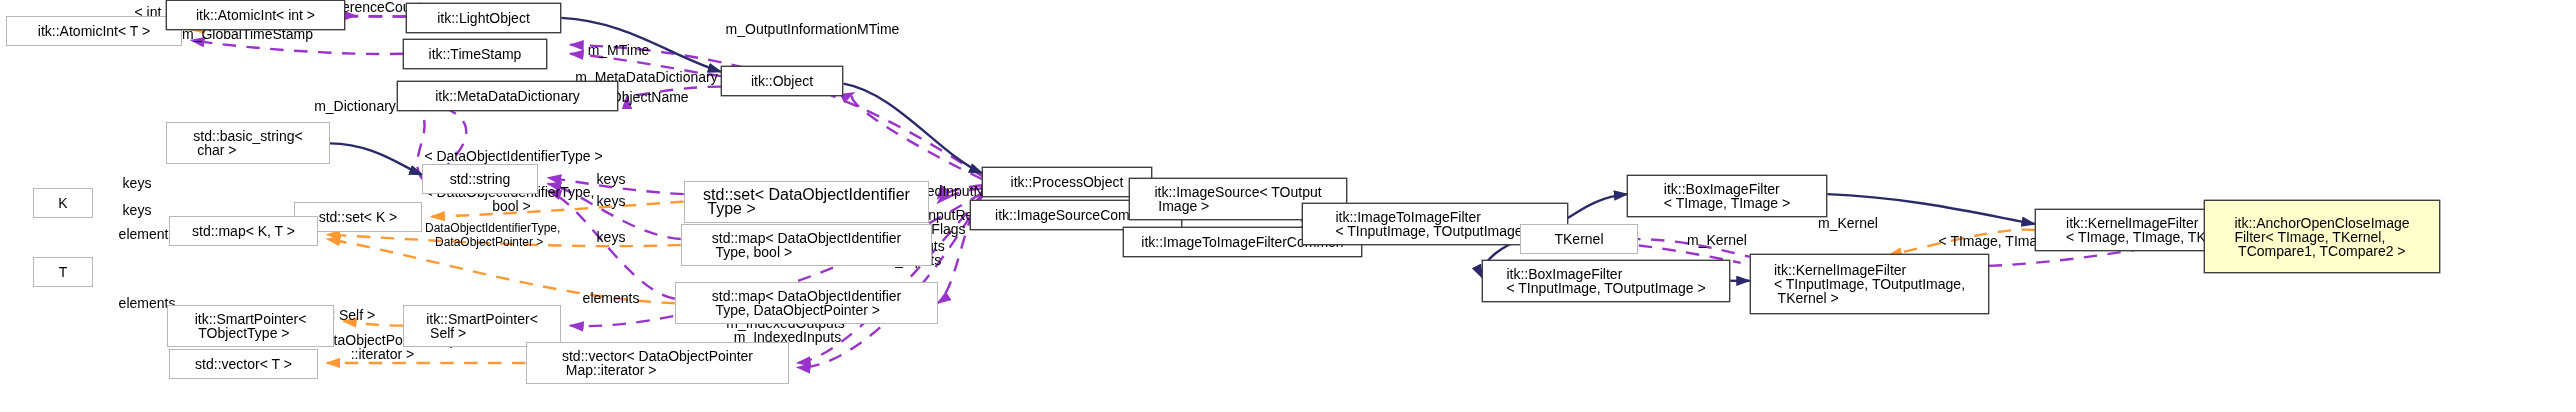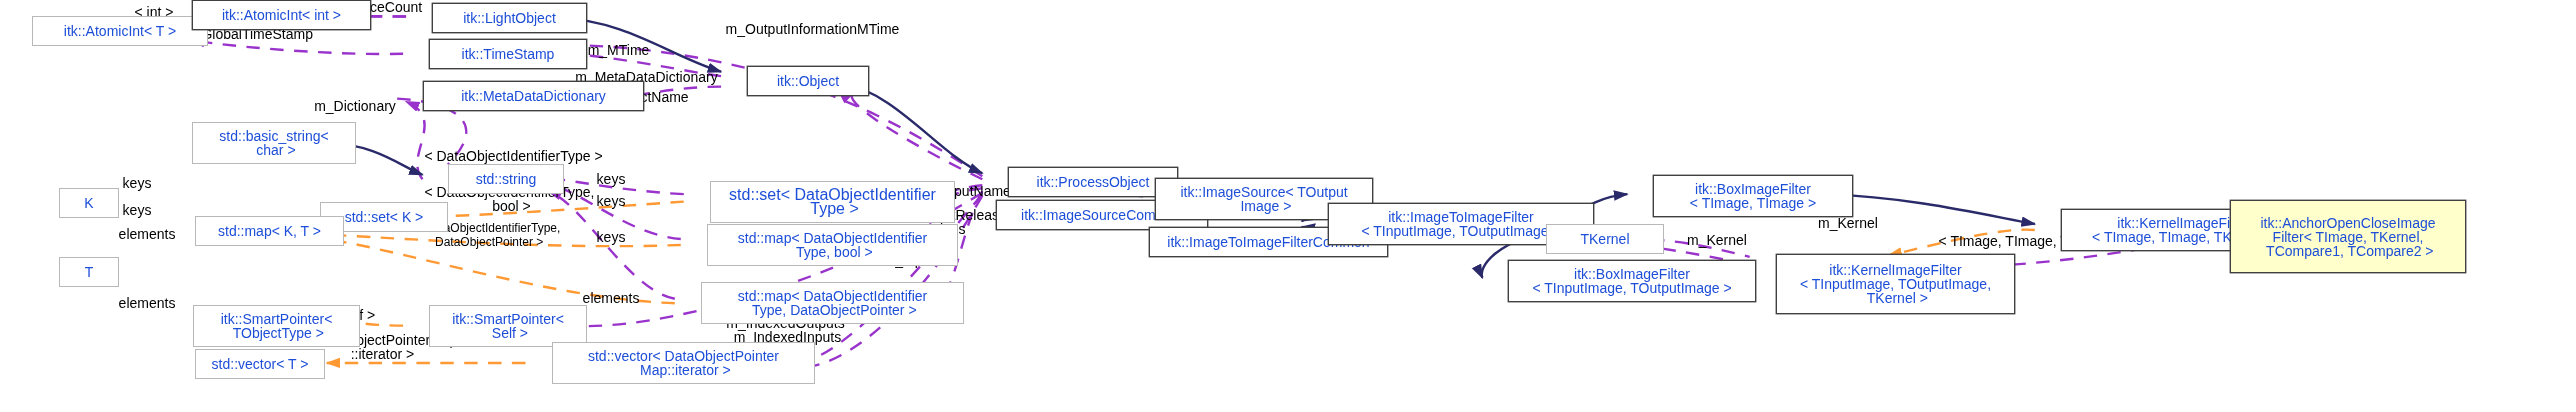--- a/index.html
+++ b/index.html
@@ -21,28 +21,27 @@
     width: 2576px;
     height: 413px;
     pointer-events: none;
   }
   .node {
     position: absolute;
     box-sizing: border-box;
     display: flex;
     align-items: center;
     justify-content: center;
-    text-align: center;
+    text-align: left;
     background: #ffffff;
     font-size: 9.3px;
     line-height: 9.7px;
-    color: #1d4ed8;
+    color: #000000;
     white-space: pre;
     z-index: 5;
-    margin-left: 26px;
   }
   
   .node.itk {
     border: 1.2px solid #404040;
     box-shadow: 0 0 0 0.4px #404040;
   }
   
   .node.std {
     border: 0.7px solid #b8b8b8;
   }
@@ -125,21 +124,21 @@
       <path d="M 1050,152 C 1000,160 990,180 993,186" stroke="#2a2a6a" marker-end="url(#arrow-inherit)"></path>
       <path d="M 1159,188 C 1165,188 1168,188 1172,188" stroke="#2a2a6a" marker-end="url(#arrow-inherit)"></path>
       <path d="M 1224,130 C 1280,132 1330,144 1363,150" stroke="#2a2a6a" marker-end="url(#arrow-inherit)"></path>
       <path d="M 1527,154 C 1550,154 1460,154 1472,154" stroke="#2a2a6a" marker-end="url(#arrow-inherit)"></path>
     </g>
   </svg>
 
   <div class="node std" style="left: 6px; top: 16.4px; width: 176px; height: 30px; font-size: 14px; line-height: 14px;">itk::AtomicInt&lt; T &gt;</div>
   <div class="node itk" style="left: 166px; top: 0px; width: 179px; height: 30px; font-size: 14px; line-height: 14px;">itk::AtomicInt&lt; int &gt;</div>
   <div class="node itk" style="left: 406px; top: 3px; width: 155px; height: 30px; font-size: 14px; line-height: 14px;">itk::LightObject</div>
-  <div class="node itk" style="left: 403px; top: 39px; width: 158px; height: 30px; font-size: 14px; line-height: 14px;">itk::TimeStamp</div>
+  <div class="node itk" style="left: 403px; top: 39px; width: 144px; height: 30px; font-size: 14px; line-height: 14px;">itk::TimeStamp</div>
   <div class="node itk" style="left: 721px; top: 66px; width: 122px; height: 30px; font-size: 14px; line-height: 14px;">itk::Object</div>
   <div class="node std" style="left: 166px; top: 122px; width: 164px; height: 42px; font-size: 14px; line-height: 14px;">std::basic_string&lt;
  char &gt;</div>
   <div class="node itk" style="left: 397px; top: 81px; width: 221px; height: 30px; font-size: 14px; line-height: 14px;">itk::MetaDataDictionary</div>
   <div class="node std" style="left: 422px; top: 164px; width: 116px; height: 30px; font-size: 14px; line-height: 14px;">std::string</div>
   <div class="node std" style="left: 294px; top: 202px; width: 128px; height: 30px; font-size: 14px; line-height: 14px;">std::set&lt; K &gt;</div>
   <div class="node std" style="left: 169px; top: 216px; width: 149px; height: 30px; font-size: 14px; line-height: 14px;">std::map&lt; K, T &gt;</div>
   <div class="node std" style="left: 33px; top: 188px; width: 60px; height: 30px; font-size: 14px; line-height: 14px;">K</div>
   <div class="node std" style="left: 33px; top: 257px; width: 60px; height: 30px; font-size: 14px; line-height: 14px;">T</div>
   <div class="node std" style="left: 684px; top: 181px; width: 245px; height: 42px; font-size: 16px; line-height: 14px;">std::set&lt; DataObjectIdentifier
@@ -165,21 +164,21 @@
  TKernel &gt;</div>
   <div class="node itk" style="left: 2035px; top: 209px; width: 245px; height: 42px; font-size: 14px; line-height: 14px;">itk::KernelImageFilter
 &lt; TImage, TImage, TKernel &gt;</div>
   <div class="node current" style="left: 2204px; top: 200px; width: 236px; height: 73px; font-size: 14px; line-height: 14px;">itk::AnchorOpenCloseImage
 Filter&lt; TImage, TKernel,
  TCompare1, TCompare2 &gt;</div>
   <div class="node std" style="left: 167px; top: 305px; width: 167px; height: 42px; font-size: 14px; line-height: 14px;">itk::SmartPointer&lt;
  TObjectType &gt;</div>
   <div class="node std" style="left: 403px; top: 305px; width: 158px; height: 42px; font-size: 14px; line-height: 14px;">itk::SmartPointer&lt;
  Self &gt;</div>
-  <div class="node std" style="left: 169px; top: 349px; width: 130px; height: 30px; font-size: 14px; line-height: 14px;">std::vector&lt; T &gt;</div>
+  <div class="node std" style="left: 169px; top: 349px; width: 149px; height: 30px; font-size: 14px; line-height: 14px;">std::vector&lt; T &gt;</div>
   <div class="node std" style="left: 526px; top: 342px; width: 263px; height: 42px; font-size: 14px; line-height: 14px;">std::vector&lt; DataObjectPointer
  Map::iterator &gt;</div>
 
   <div class="edge-label" style="left: 109px; top: 4.5px; width: 90px; font-size: 14px; line-height: 14px;">&lt; int &gt;</div>
   <div class="edge-label" style="left: 275px; top: 0px; width: 173px; font-size: 14px; line-height: 14px;">m_ReferenceCount</div>
   <div class="edge-label" style="left: 155px; top: 27px; width: 185px; font-size: 14px; line-height: 14px;">m_GlobalTimeStamp</div>
   <div class="edge-label" style="left: 693px; top: 22.4px; width: 239px; font-size: 14px; line-height: 14px;">m_OutputInformationMTime</div>
   <div class="edge-label" style="left: 569px; top: 43px; width: 99px; font-size: 14px; line-height: 14px;">m_MTime</div>
   <div class="edge-label" style="left: 548px; top: 70px; width: 197px; font-size: 14px; line-height: 14px;">m_MetaDataDictionary</div>
   <div class="edge-label" style="left: 567px; top: 90px; width: 146px; font-size: 14px; line-height: 14px;">m_ObjectName</div>

